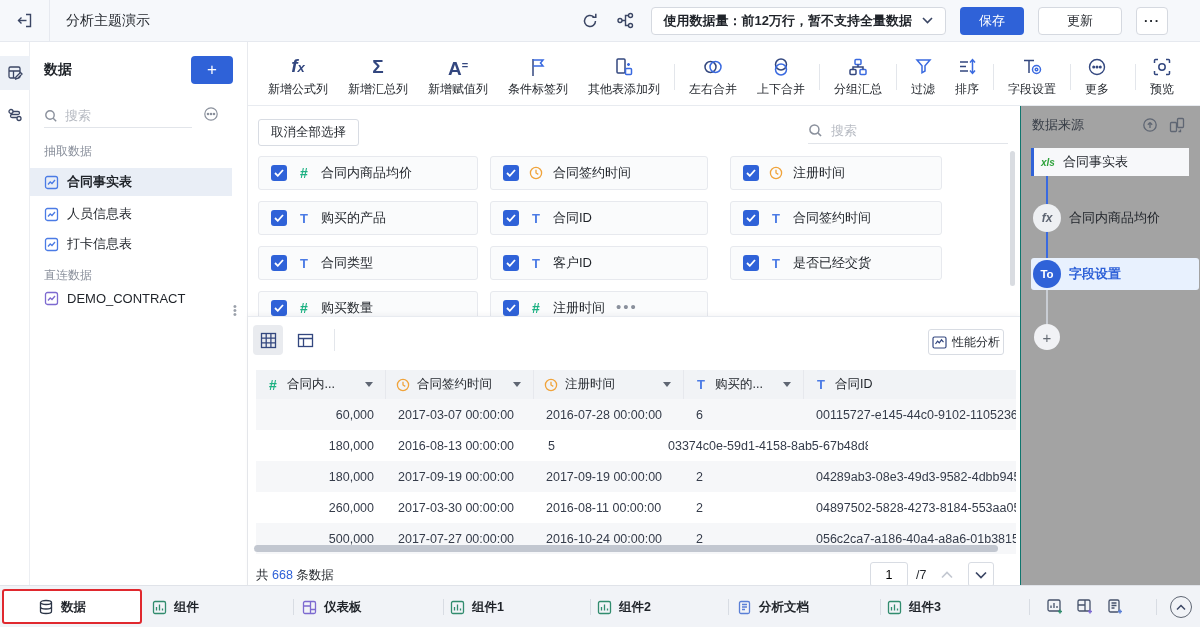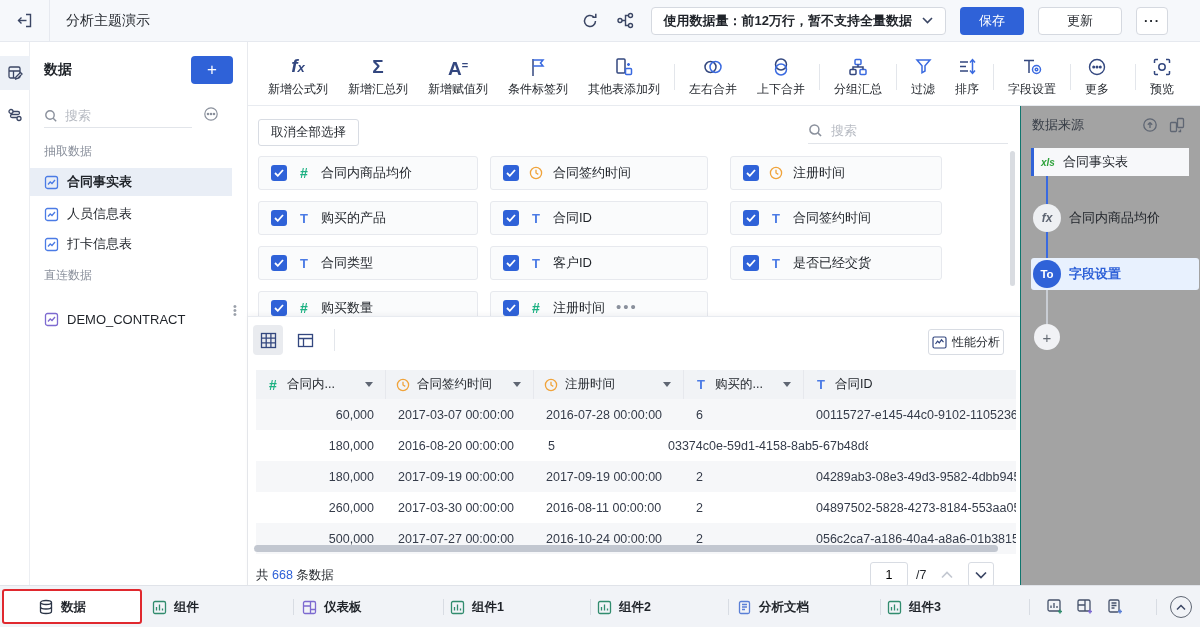--- a/index.html
+++ b/index.html
@@ -211,21 +211,21 @@
     <div class="sb-item" style="top:188px">
       <svg width="15" height="15" viewBox="0 0 15 15" fill="none" stroke="#4b7be5" stroke-width="1.3">
           <rect x="1.5" y="1.5" width="12" height="12" rx="2"></rect>
           <path d="m4 9.5 2.2-2.5 1.8 1.5 3-3.5"></path>
         </svg>
       <span class="lb">打卡信息表</span>
     </div>
 
     <div class="sb-sec" style="top:225px">直连数据</div>
 
-    <div class="sb-item" style="top:263px">
+    <div class="sb-item" style="top:242px">
       <svg width="15" height="15" viewBox="0 0 15 15" fill="none" stroke="#7d6ad0" stroke-width="1.3">
           <rect x="1.5" y="1.5" width="12" height="12" rx="2"></rect>
           <path d="m4 9.5 2.2-2.5 1.8 1.5 3-3.5"></path>
         </svg>
       <span class="lb">DEMO_CONTRACT</span>
     </div>
 
     <div class="sb-handle">•<br>•<br>•</div>
   </div>
 
@@ -538,21 +538,21 @@
 
           <div class="trow">
             <div class="td num" style="width:130px">60,000</div>
             <div class="td" style="width:148px">2017-03-07 00:00:00</div>
             <div class="td" style="width:150px">2016-07-28 00:00:00</div>
             <div class="td" style="width:120px">6</div>
             <div class="td" style="width:212px">00115727-e145-44c0-9102-11052369</div>
           </div>
           <div class="trow">
             <div class="td num" style="width:130px">180,000</div>
-            <div class="td" style="width:150px">2016-08-20 00:00:00</div>
+            <div class="td" style="width:150px">2016-08-13 00:00:00</div>
             <div class="td" style="width:120px">5</div>
             <div class="td" style="width:212px">03374c0e-59d1-4158-8ab5-67b48d80</div>
           </div>
           <div class="trow">
             <div class="td num" style="width:130px">180,000</div>
             <div class="td" style="width:148px">2017-09-19 00:00:00</div>
             <div class="td" style="width:150px">2017-09-19 00:00:00</div>
             <div class="td" style="width:120px">2</div>
             <div class="td" style="width:212px">04289ab3-08e3-49d3-9582-4dbb9452</div>
           </div>

